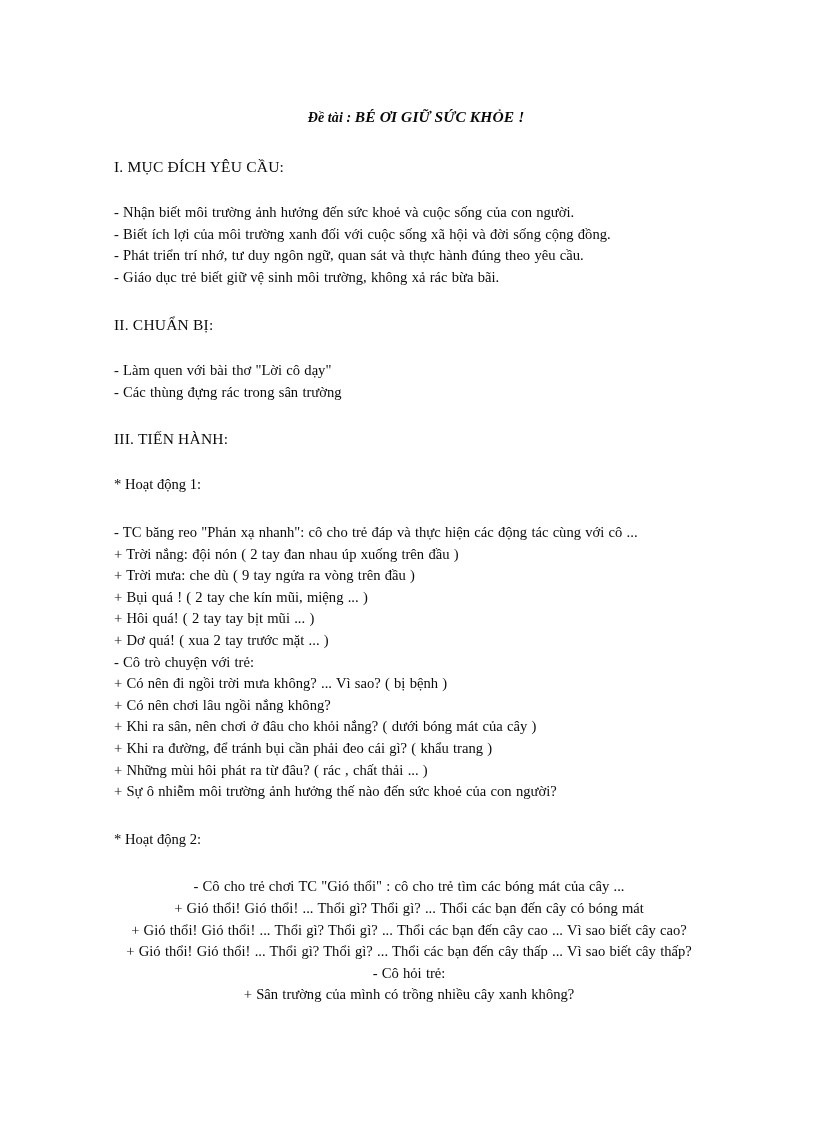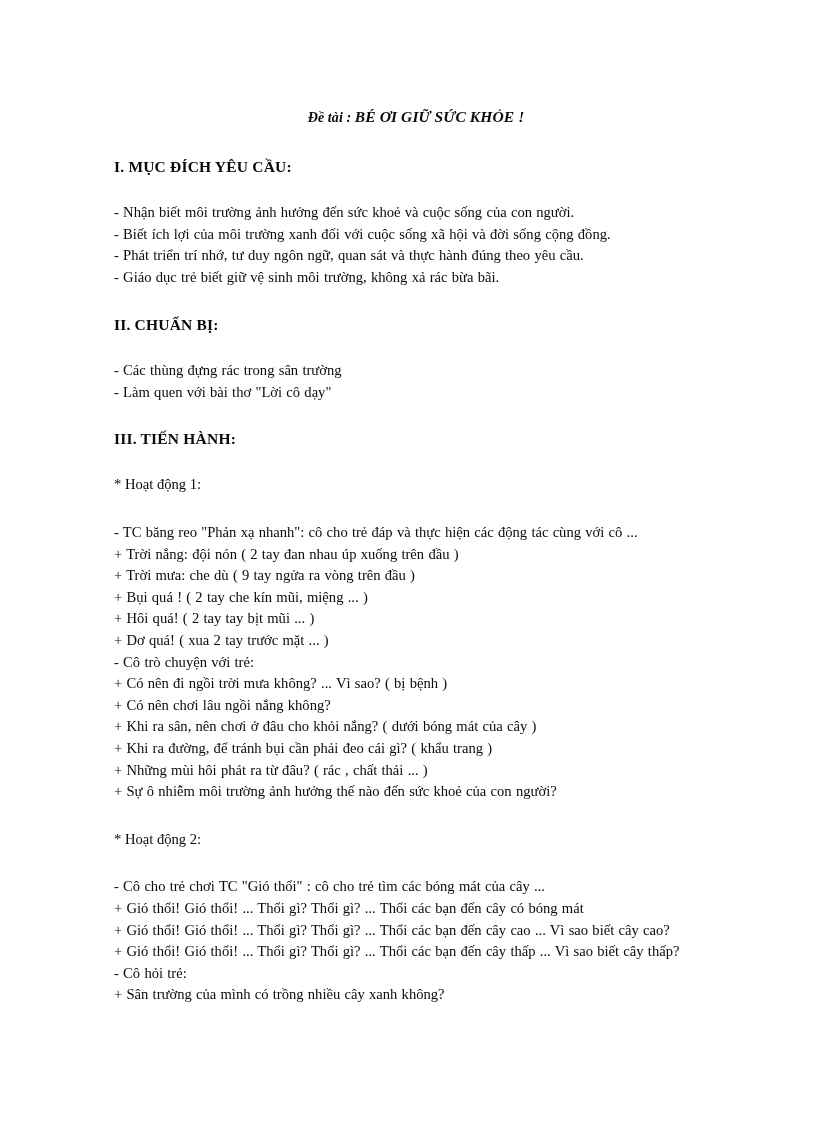--- a/index.html
+++ b/index.html
@@ -42,33 +42,34 @@
   }
   .doc-title .title-lead {
     font-size: 14px;
   }
   .doc-title .title-main {
     font-size: 15.5px;
   }
 
   
   .section-heading {
-    font-weight: bold;
+    font-weight: normal;
     font-size: 15.5px;
     margin: 0 0 26px 0;
     line-height: 1.25;
     letter-spacing: 0.2px;
   }
 
   
   .block {
     margin: 0 0 26px 0;
   }
   .block.last {
     margin-bottom: 0;
+    text-align: center;
   }
   .line {
     font-size: 14.6px;
     line-height: 21.6px;
     margin: 0;
     white-space: normal;
     word-spacing: 0.6px;
   }
   .subheading {
     font-size: 14.6px;
@@ -99,22 +100,22 @@
     <div class="section-heading">I. MỤC ĐÍCH YÊU CẦU:</div>
     <div class="block">
       <p class="line">- Nhận biết môi trường ảnh hưởng đến sức khoẻ và cuộc sống của con người.</p>
       <p class="line">- Biết ích lợi của môi trường xanh đối với cuộc sống xã hội và đời sống cộng đồng.</p>
       <p class="line">- Phát triển trí nhớ, tư duy ngôn ngữ, quan sát và thực hành đúng theo yêu cầu.</p>
       <p class="line">- Giáo dục trẻ biết giữ vệ sinh môi trường, không xả rác bừa bãi.</p>
     </div>
 
     <div class="section-heading">II. CHUẨN BỊ:</div>
     <div class="block">
+      <p class="line">- Làm  quen với  bài thơ "Lời  cô dạy"</p>
       <p class="line">- Các thùng  đựng rác trong  sân trường</p>
-      <p class="line">- Làm  quen với  bài thơ "Lời  cô dạy"</p>
     </div>
 
     <div class="section-heading">III. TIẾN HÀNH:</div>
 
     <div class="subheading">* Hoạt động 1:</div>
     <div class="block">
       <p class="line">- TC băng reo "Phản  xạ nhanh":  cô cho trẻ đáp và thực hiện các động tác cùng với cô ...</p>
       <p class="line">+ Trời nắng:  đội nón ( 2 tay đan nhau úp xuống  trên đầu )</p>
       <p class="line">+ Trời mưa: che dù ( 9 tay ngửa ra vòng trên đầu )</p>
       <p class="line">+ Bụi quá ! ( 2 tay che kín mũi, miệng  ... )</p>

